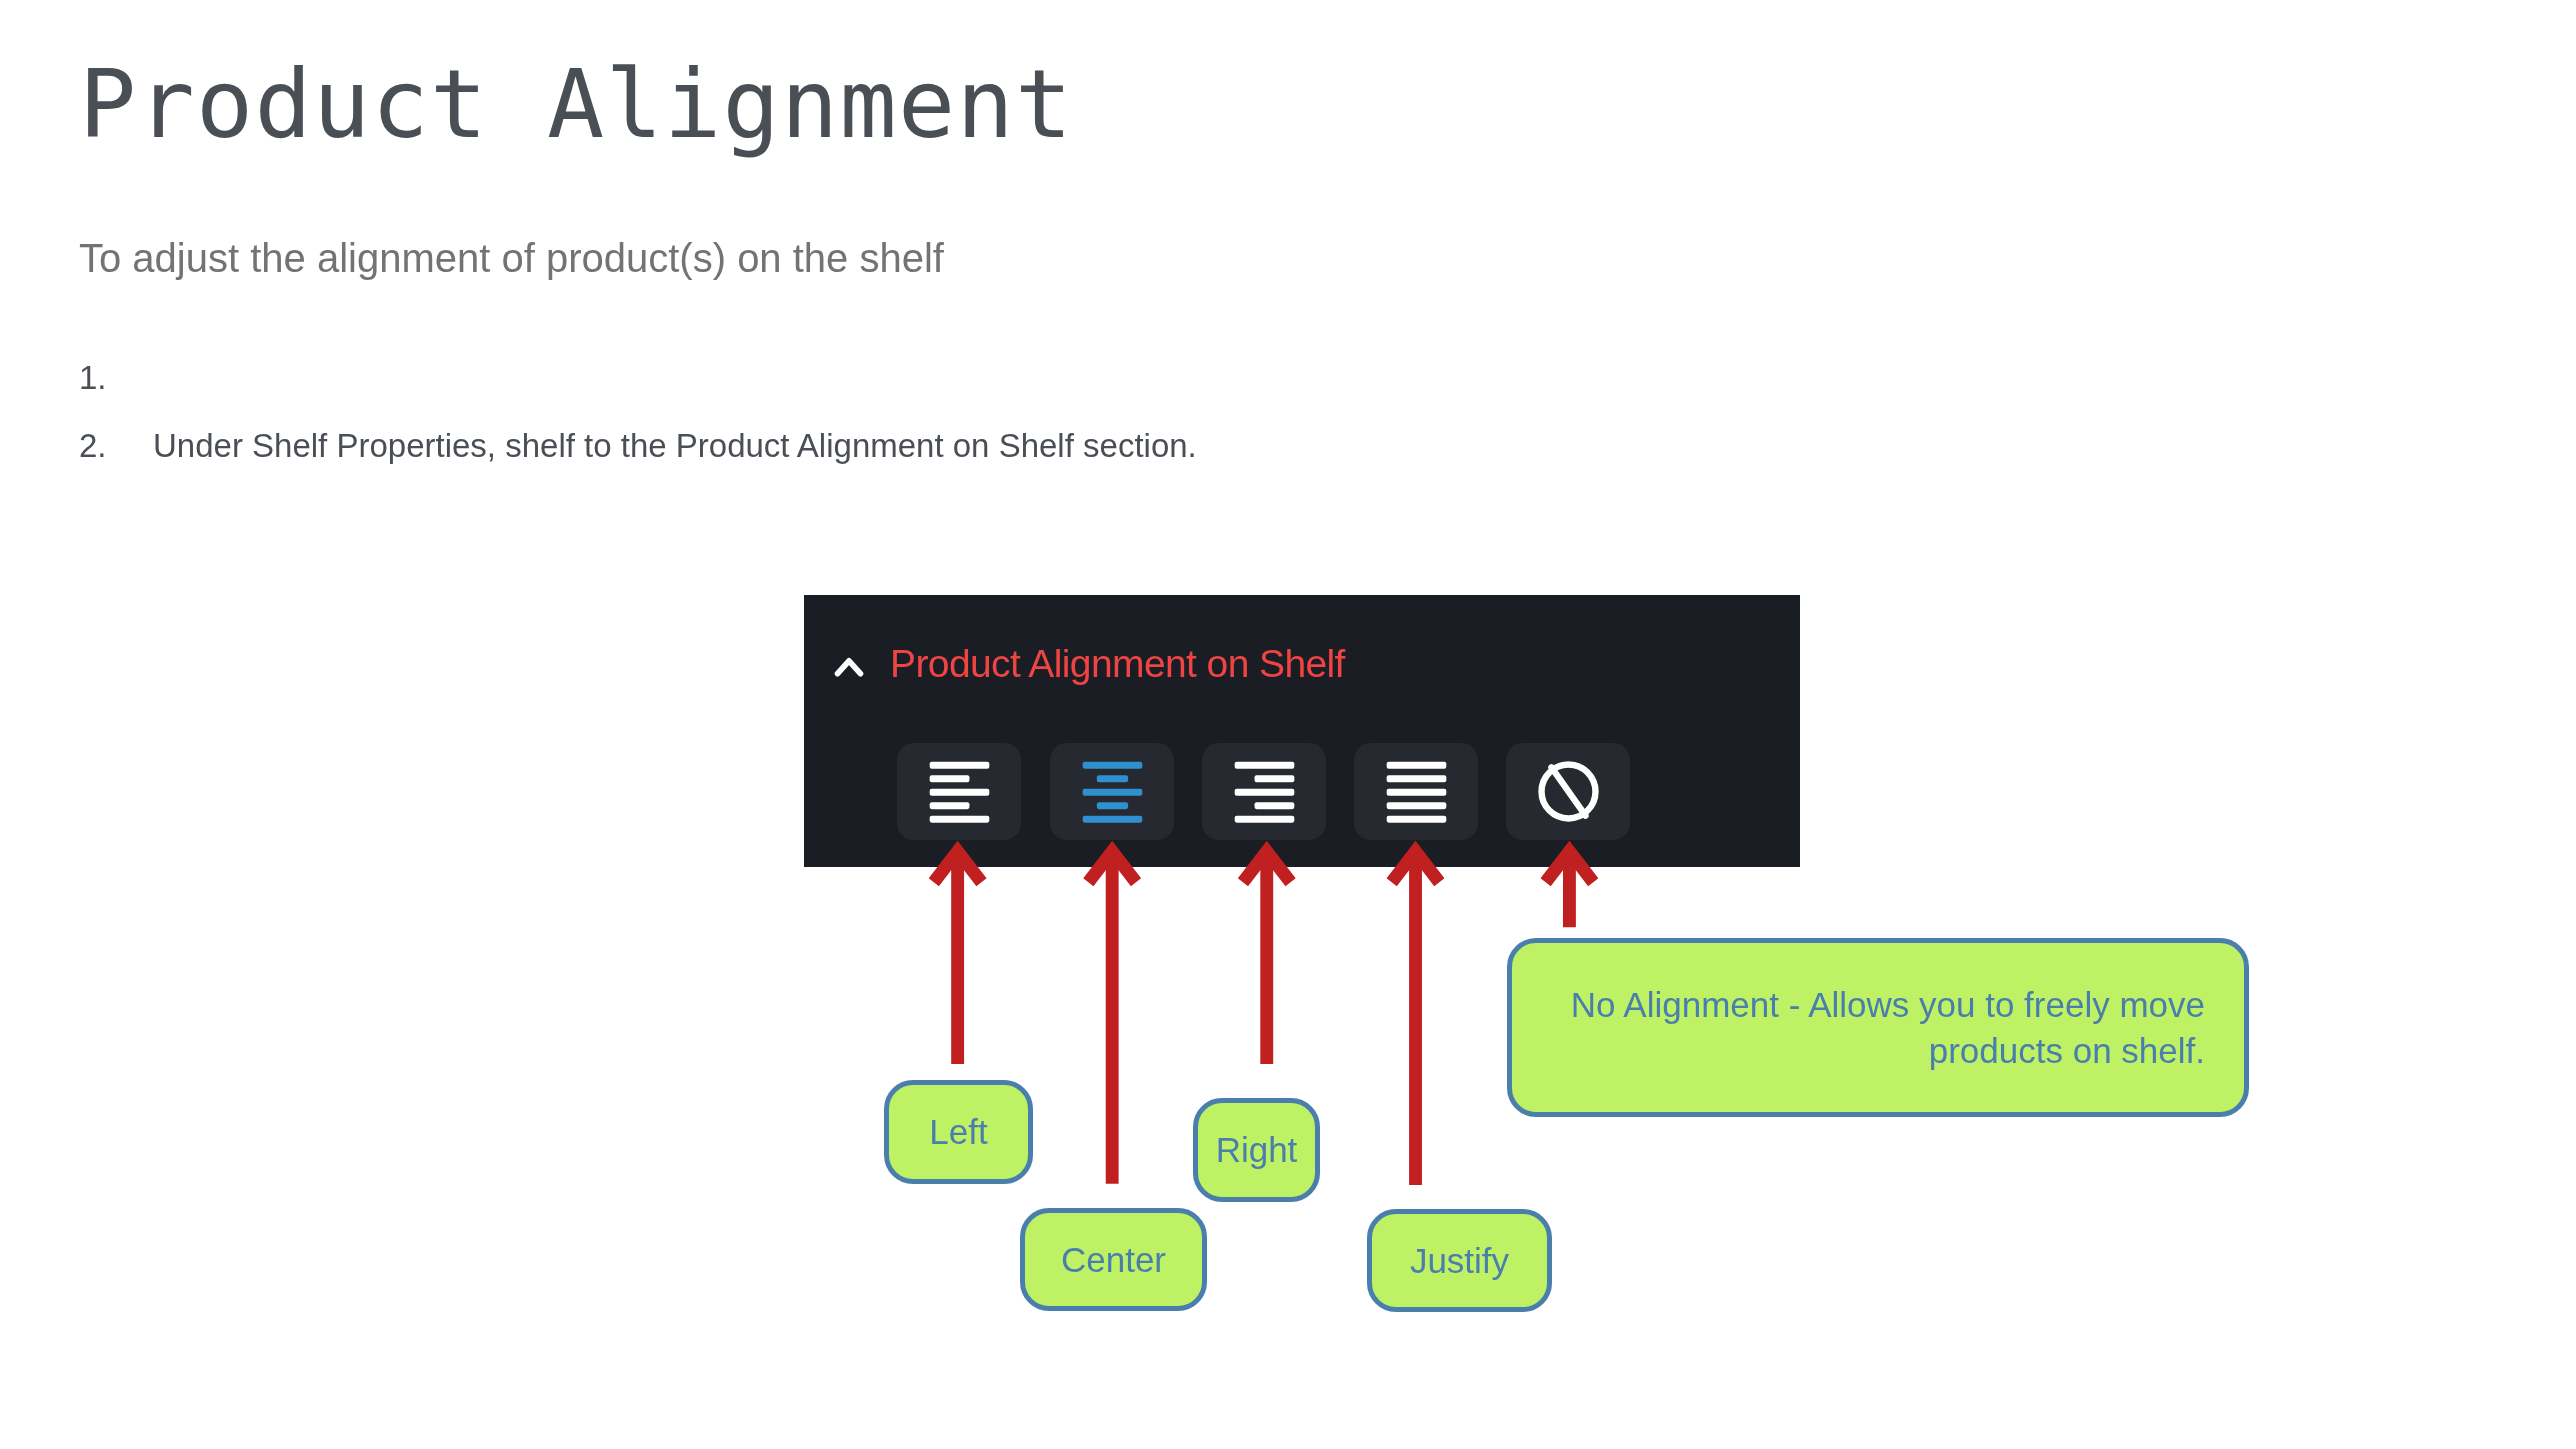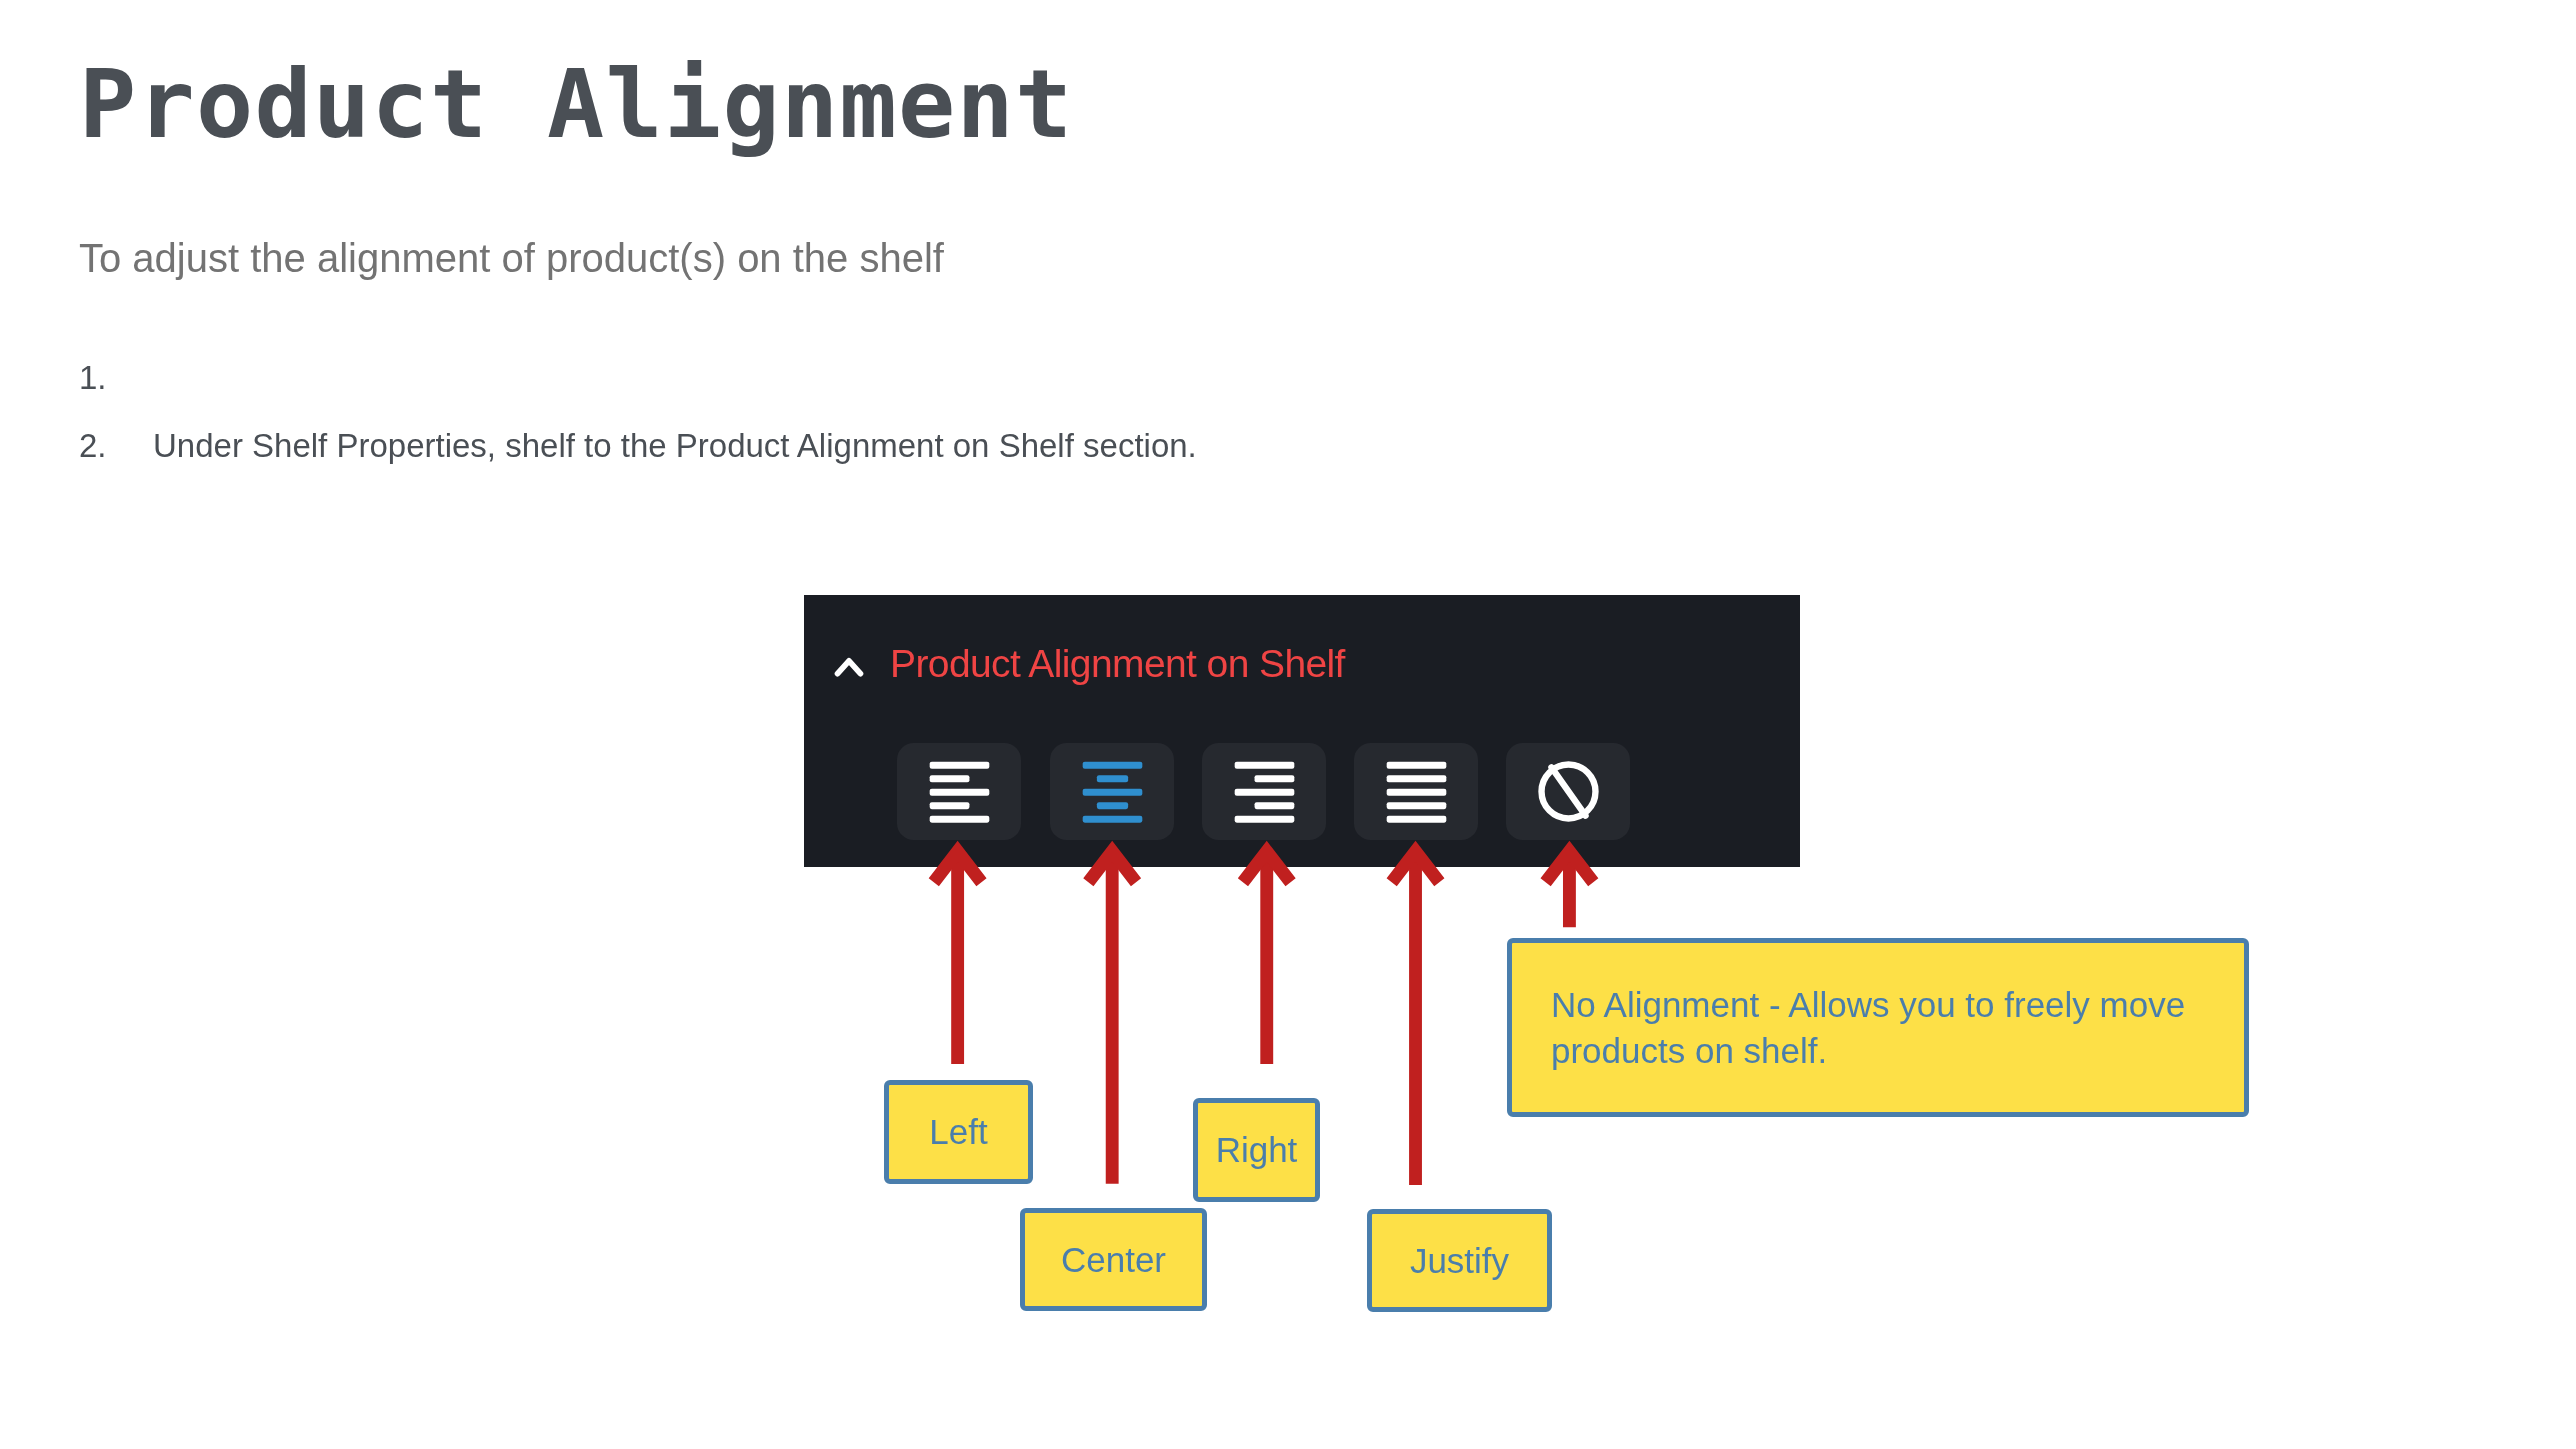--- a/index.html
+++ b/index.html
@@ -1,31 +1,31 @@
 <!DOCTYPE html>
 <html style="font-size:10.3px"><head>
 <meta charset="utf-8">
 <style>
   html, body { margin:0; padding:0; }
   body { width:2576px; height:1449px; background:#ffffff; position:relative; overflow:hidden;
          font-family:"Liberation Sans", "DejaVu Sans", sans-serif; color:#4a4f55; }
   .title { position:absolute; left:79px; top:57px; font-family:"DejaVu Sans Mono","Liberation Mono", monospace;
-           font-weight:bold; font-size:95px; color:#4a4f55; letter-spacing:1.3px; white-space:nowrap; line-height:1; }
+           font-weight:normal; font-size:95px; color:#4a4f55; letter-spacing:1.3px; white-space:nowrap; line-height:1; }
   .subtitle { position:absolute; left:79px; top:238px; font-size:40px; color:#737373; white-space:nowrap; line-height:1; }
   .steps { position:absolute; left:79px; top:361px; margin:0; padding:0; list-style:none; }
   .step { font-size:33px; color:#4a4f55; height:68px; display:flex; white-space:nowrap; line-height:1; }
   .step-num { width:74px; display:inline-block; }
   .panel { position:absolute; left:804px; top:595px; width:996px; height:272px; background:#1a1d23; }
   .chevron { position:absolute; left:831px; top:652px; width:36px; height:28px; }
   .panel-title { position:absolute; left:890px; top:644px; font-size:39px; font-weight:normal; color:#ef4444; white-space:nowrap; line-height:1; letter-spacing:-0.6px; }
   .abtn { position:absolute; top:743px; width:124px; height:97px; background:#26292f; border-radius:16.7px; display:flex; align-items:center; justify-content:center; cursor:pointer; }
   .abtn svg { width:71px; height:71px; }
   .arrow { position:absolute; }
-  .callout { position:absolute; border:5.2px solid #4a7eac; border-radius:6px; background:#fde047; display:flex; align-items:center; justify-content:center;
-             color:#4a7eac; font-size:35px; text-align:left; box-sizing:border-box; line-height:1.3; }
+  .callout { position:absolute; border:5.2px solid #4a7eac; border-radius:29px; background:#bef264; display:flex; align-items:center; justify-content:center;
+             color:#4a7eac; font-size:35px; text-align:right; box-sizing:border-box; line-height:1.3; }
 </style>
 </head>
 <body>
 
 <div class="title">Product Alignment</div>
 <div class="subtitle">To adjust the alignment of product(s) on the shelf</div>
 
 <ol class="steps">
   <li class="step">
     <span class="step-num">1.</span>

